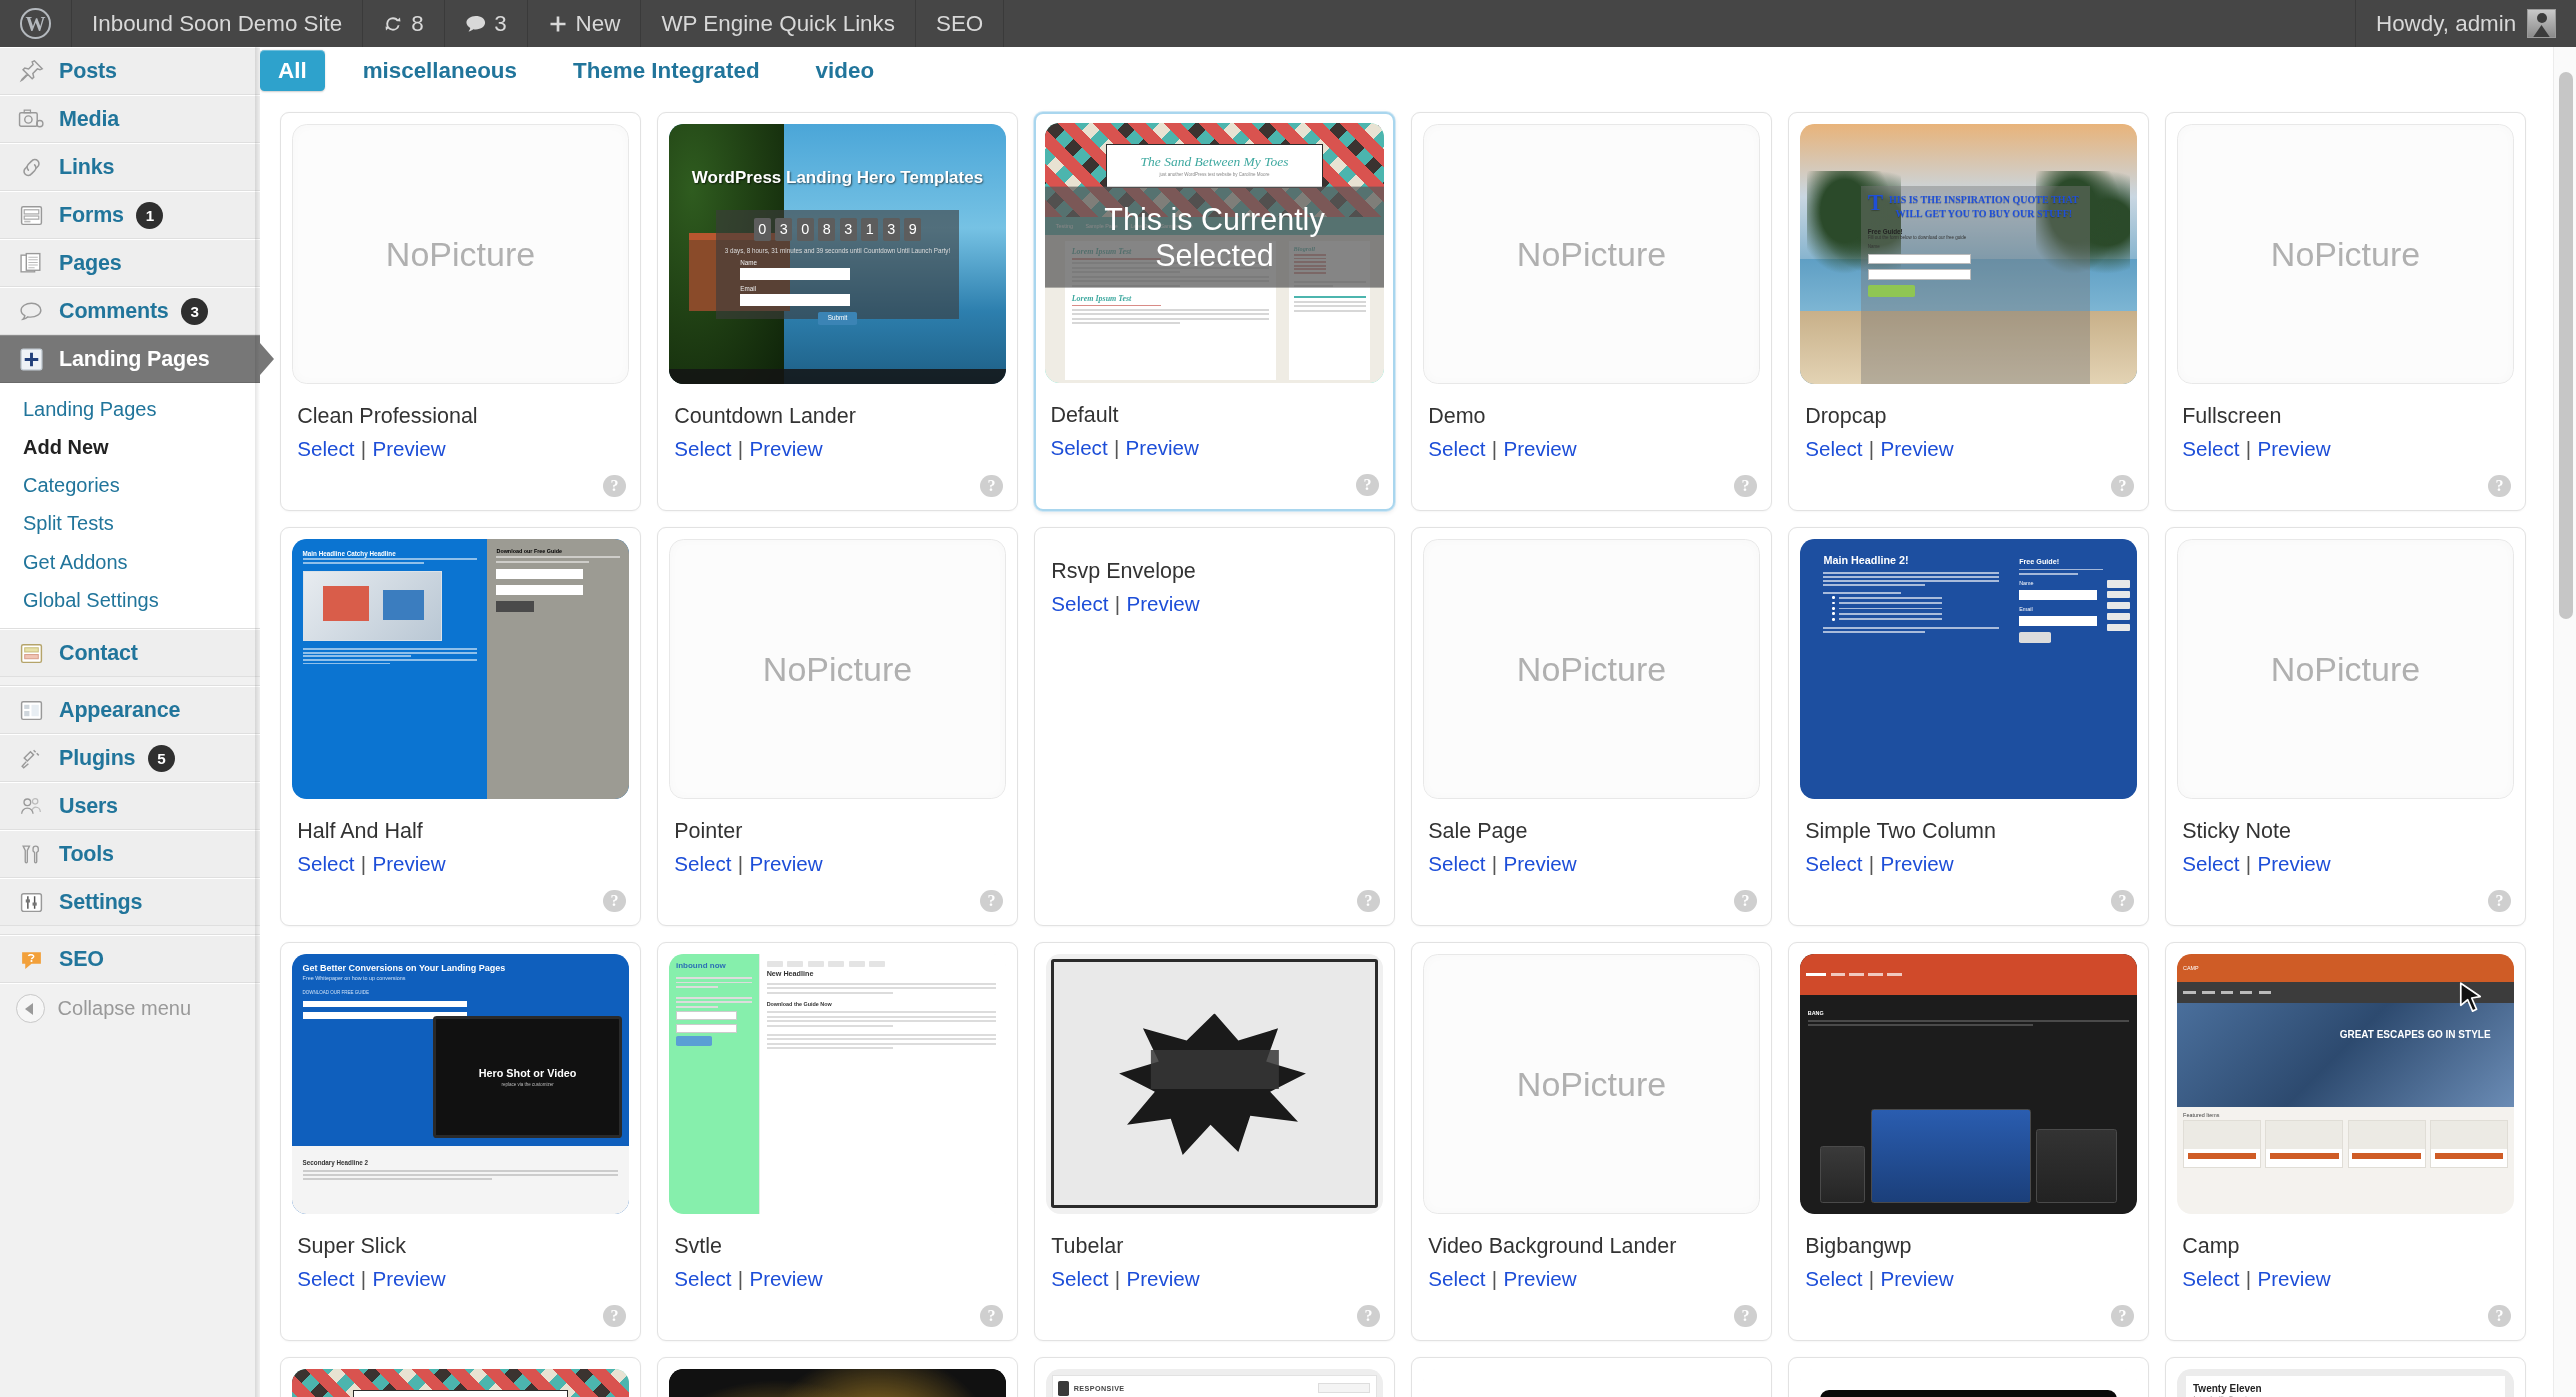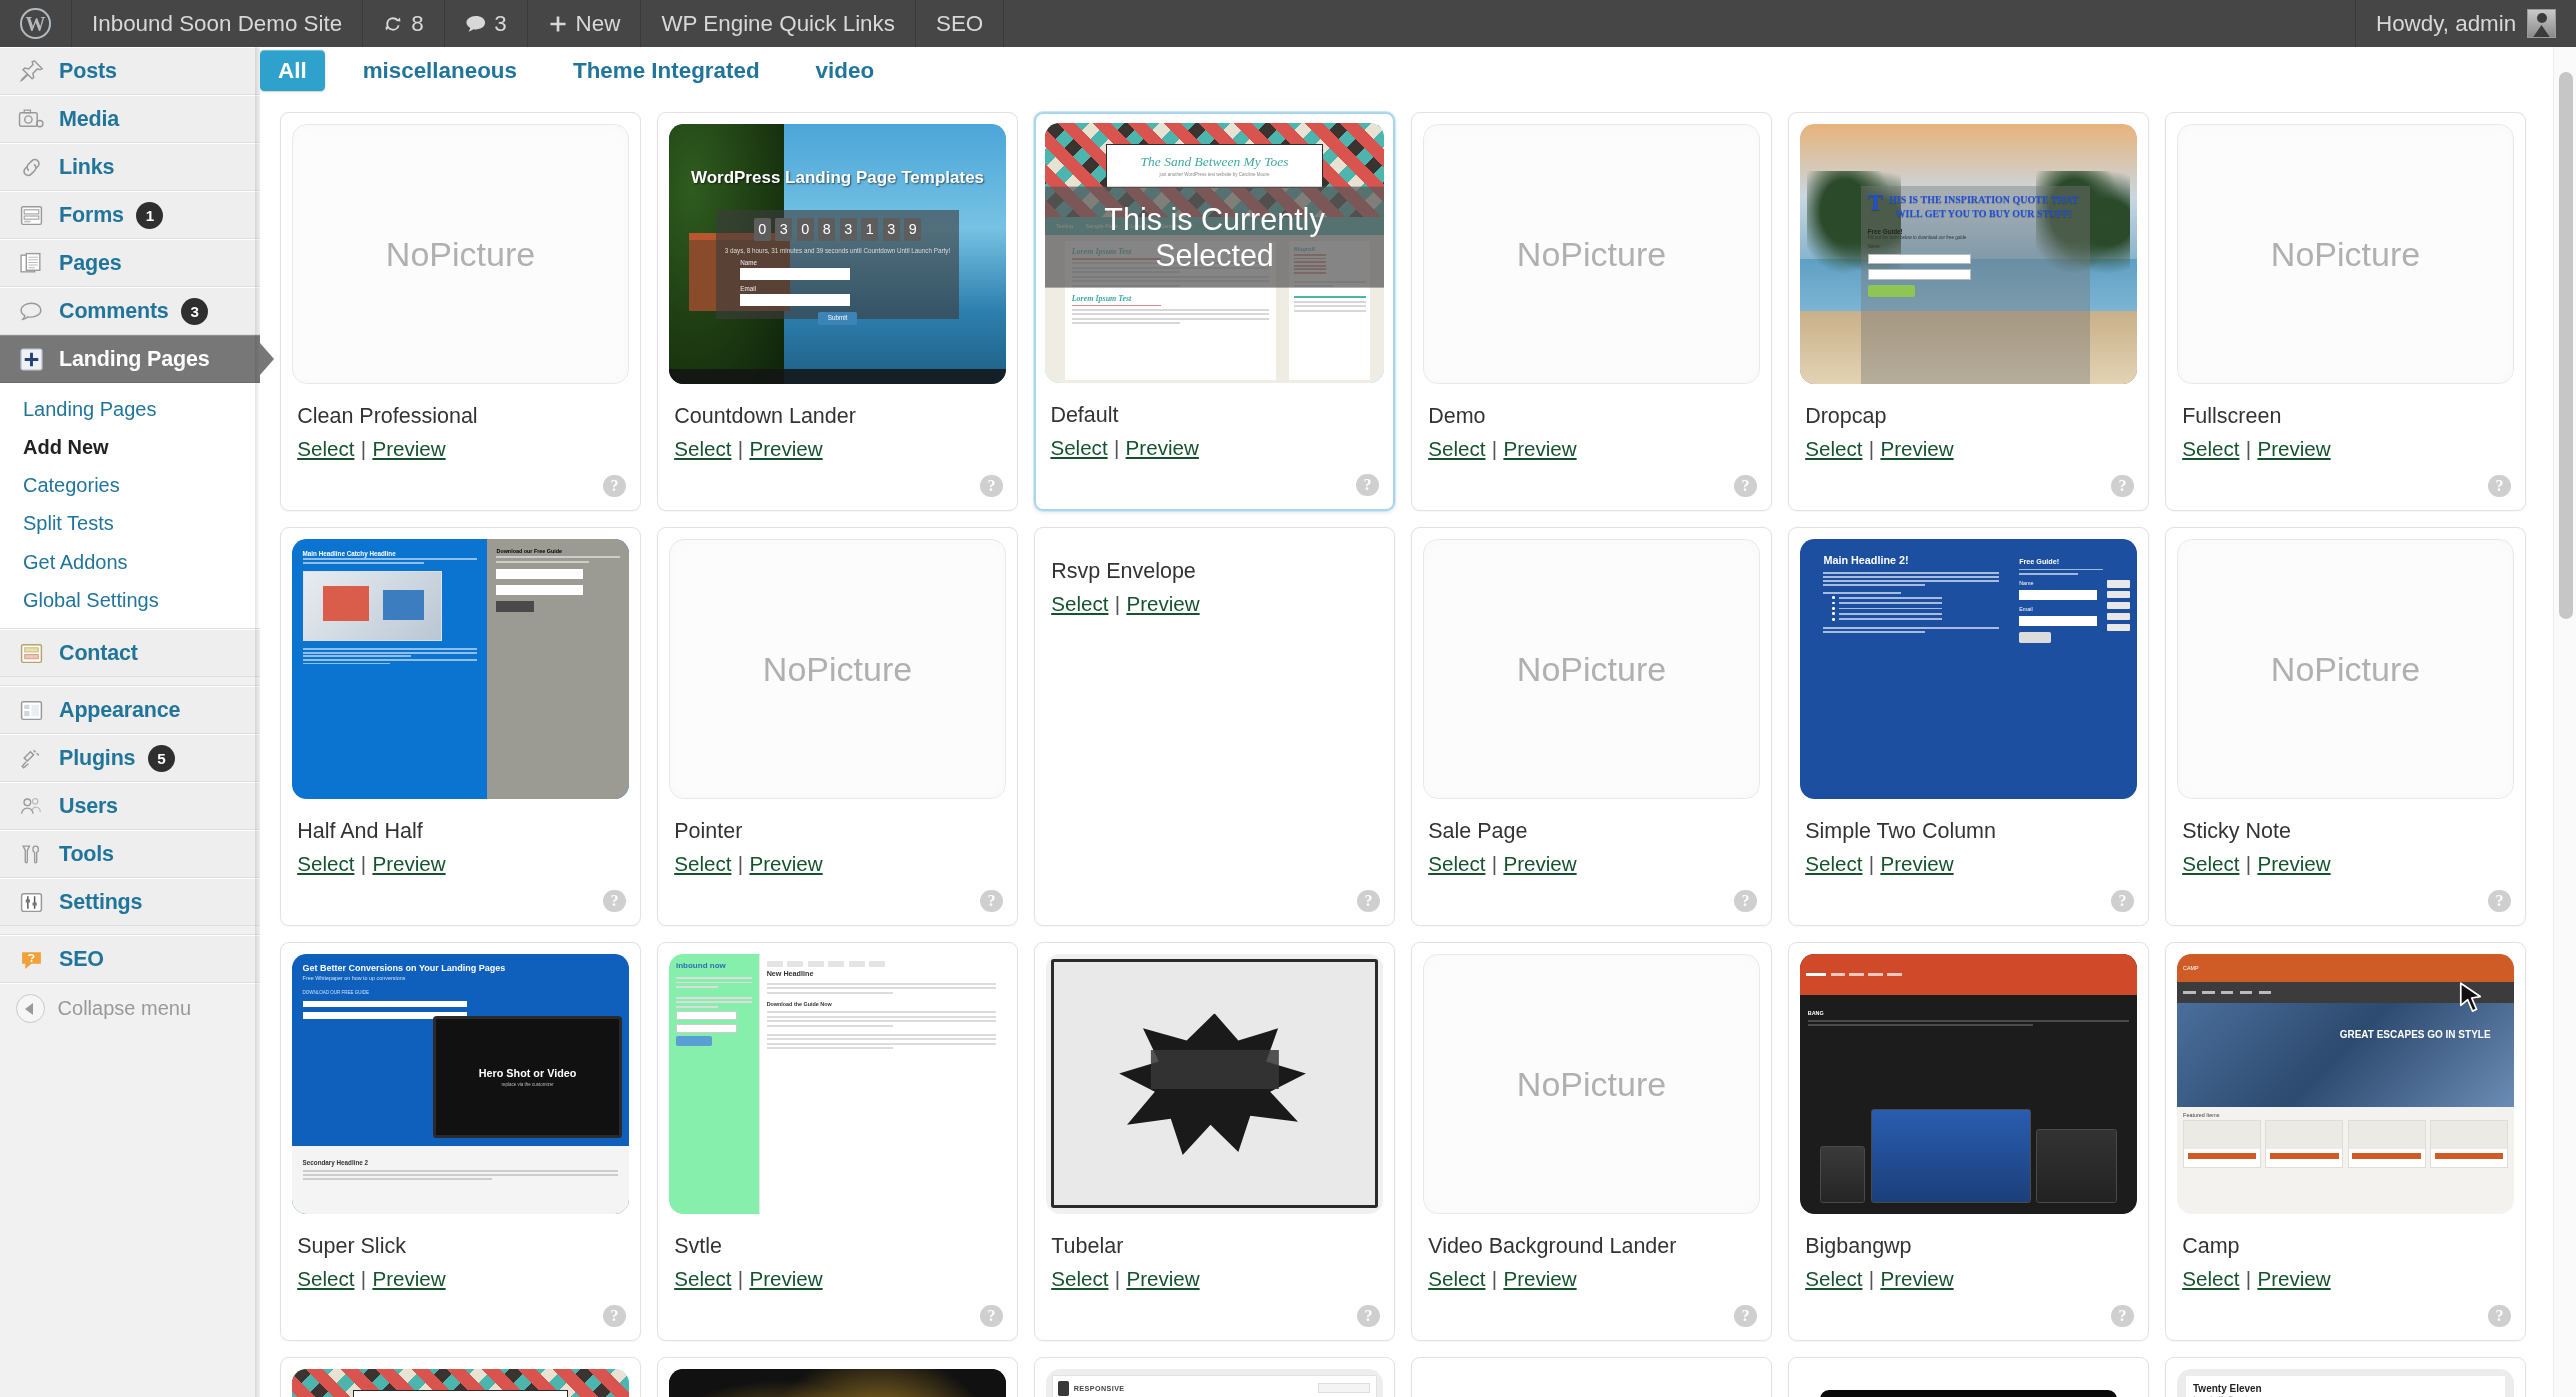--- a/index.html
+++ b/index.html
@@ -267,22 +267,21 @@
     overflow: hidden;
   }
   .tpl-links {
     margin-top: 8px;
     padding-left: 5.4px;
     font-size: 20.6px;
     color: #444;
     white-space: nowrap;
   }
   .tpl-links a {
-    color: #14532d;
-    text-decoration: underline;
+    color: #1d4ed8;
     cursor: pointer;
   }
   .tpl-links .sep { margin: 0 6.3px; color: #555; }
   .help-icon {
     position: absolute;
     right: 14.4px; bottom: 12.6px;
     width: 22.4px; height: 22.4px;
     border-radius: 50%;
     background: #cfcfcf;
     color: #fff;
@@ -882,21 +881,21 @@
         <div class="tpl-title">Clean Professional</div>
         <div class="tpl-links"><a>Select</a><span class="sep">|</span><a>Preview</a></div>
         <div class="help-icon">?</div>
       </div>
       <div class="tpl-card">
         <div class="thumb-wrap">
           <div class="thumb-img">
     <div class="scene sc-countdown">
       <div class="palm"></div>
               <div class="hut"></div>
-      <div class="hl">WordPress Landing Page Templates</div>
+      <div class="hl">WordPress Landing Hero Templates</div>
       <div class="cbox">
         <div class="digits">
                   <span>0</span>
                   <span>3</span>
                   <span>0</span>
                   <span>8</span>
                   <span>3</span>
                   <span>1</span>
                   <span>3</span>
                   <span>9</span>

